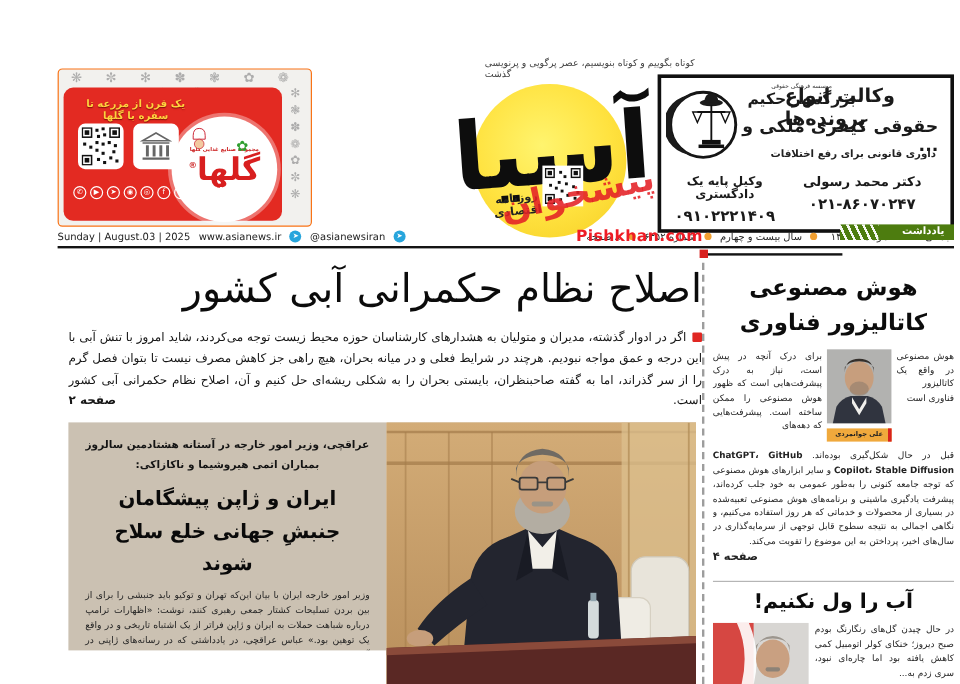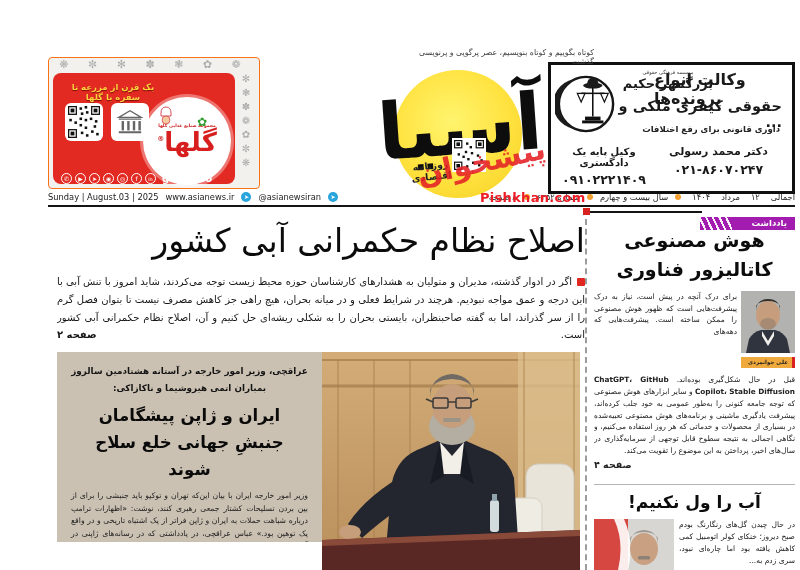--- a/index.html
+++ b/index.html
@@ -18,27 +18,27 @@
   .g-slogan{position:absolute;top:9px;right:68px;width:108px;color:#ffd23e;font-size:8.5px;font-weight:bold;text-align:center;direction:rtl;text-shadow:0 1px 1px #7d0d08}
   .g-circle{position:absolute;right:4px;top:24px;width:88px;height:88px;background:#fff;border-radius:50%;box-shadow:0 0 0 3px rgba(255,255,255,.35);text-align:center;direction:rtl;overflow:hidden}
   .g-sub{margin-top:26px;font-size:4.5px;color:#c22;font-weight:bold}
   .g-brand{font-size:26px;font-weight:bold;color:#d81f1f;line-height:1.1}
   .g-brand::after{content:"®";font-size:7px;vertical-align:super;color:#c22}
   .g-leaf{position:absolute;top:18px;right:24px;color:#2f9e2f;font-size:12px}
   .g-chef{position:absolute;top:8px;left:14px}
   .g-qr,.g-temple{position:absolute;width:38px;height:38px;background:#fff;border-radius:6px;display:flex;align-items:center;justify-content:center}
   .g-qr{left:12px;top:30px}
   .g-temple{left:58px;top:30px}
-  .g-social{position:absolute;left:8px;bottom:0;display:flex;align-items:flex-end;gap:3px;direction:ltr}
+  .g-social{position:absolute;left:8px;bottom:18px;display:flex;align-items:flex-end;gap:3px;direction:ltr}
   .sico{width:11px;height:11px;border:1px solid #fff;border-radius:50%;color:#fff;font-size:6px;line-height:9px;text-align:center;overflow:hidden}
   .i-wa::before{content:"✆"}.i-yt::before{content:"▶"}.i-tg::before{content:"➤"}.i-ap::before{content:"◉"}.i-ig::before{content:"◎"}.i-fb::before{content:"f"}.i-in::before{content:"in";font-size:5px}
   .g-handle{color:#fff;font-weight:bold;font-size:10px;letter-spacing:1px;margin-left:3px}
 
   
-  .tagline{left:404px;top:48px;width:190px;font-size:7.8px;color:#3d3d3d;text-align:right;direction:rtl;z-index:3}
+  .tagline{left:404px;top:48px;width:190px;font-size:7.8px;color:#3d3d3d;text-align:left;direction:rtl;z-index:3}
   .sun{left:394px;top:70px;width:128px;height:128px;border-radius:50%;background:radial-gradient(circle at 45% 40%,#fff46e 0%,#ffe23f 55%,#f5cd22 100%);z-index:1}
   .asia{left:356px;top:56px;width:208px;height:142px;font-size:78px;font-weight:bold;color:#0d0d0d;text-align:center;line-height:142px;transform:rotate(-4deg);z-index:2}
   .paper-type{left:392px;top:160px;width:78px;font-size:9.5px;font-weight:bold;color:#222;transform:rotate(-6deg);direction:rtl;text-align:center;z-index:3}
   .m-qr{left:452px;top:138px;width:34px;height:34px;background:#fff;padding:2px;z-index:3}
   .stamp{left:416px;top:144px;font-size:30px;font-weight:bold;color:rgba(228,32,38,.88);transform:rotate(-12deg);z-index:4;direction:rtl}
   .stamp-url{left:480px;top:190px;font-size:13px;font-weight:bold;color:#ee1c25;letter-spacing:.3px;z-index:4}
 
   
   .law{left:548px;top:62px;width:247px;height:132px;border:3px solid #101010;background:#fff;direction:rtl}
   .law .cal{font-family:"DejaVu Serif","DejaVu Sans",serif}
@@ -73,21 +73,21 @@
   
   .feat-text{left:57px;top:352px;width:265px;height:190px;background:#cbc1b2;padding:11px 14px 8px;direction:rtl;text-align:center;overflow:hidden}
   .feat-kicker{font-size:8.8px;font-weight:bold;line-height:1.95;color:#141414}
   .feat-head{font-size:16.5px;font-weight:bold;line-height:1.62;margin:6px 2px 7px;color:#0a0a0a}
   .feat-body{font-size:7.7px;line-height:1.62;text-align:justify;color:#222}
   .feat-photo{left:322px;top:352px;width:258px;height:218px;overflow:hidden;background:#c7a26f}
 
   
   .tagrow-line{left:590px;top:211px;width:112px;height:2px;background:#141414}
   .tagrow-sq{left:583px;top:208px;width:7px;height:7px;background:#d8221f}
-  .tag{left:700px;top:217px;width:95px;height:13px;background:#a21caf;color:#fff;font-size:8.5px;font-weight:bold;line-height:13px;direction:rtl;text-align:right;padding-right:8px;position:absolute}
+  .tag{left:700px;top:187px;width:95px;height:13px;background:#4d7c0f;color:#fff;font-size:8.5px;font-weight:bold;line-height:13px;direction:rtl;text-align:right;padding-right:8px;position:absolute}
   .tag::after{content:"";position:absolute;left:0;top:0;bottom:0;width:32px;background:repeating-linear-gradient(65deg,rgba(255,255,255,0) 0 4px,rgba(255,255,255,.95) 4px 6px)}
   .vsep{left:585px;top:219px;height:351px;width:0;border-left:2px dashed #9d9d9d}
   .sidebar{left:594px;top:221px;width:201px;height:349px;direction:rtl;overflow:hidden}
   .ai-title{text-align:center;font-size:19px;font-weight:bold;line-height:1.5;color:#0c0c0c;margin-top:5px}
   .ai-flow{display:flex;gap:4px;margin-top:8px;align-items:flex-start}
   .ai-colstart{width:48px;font-size:7.5px;line-height:1.55;text-align:justify;color:#222}
   .ai-photobox{width:54px;flex:0 0 auto}
   .ai-cap{height:11px;background:#f0a93c;font-size:5.5px;font-weight:bold;text-align:center;line-height:11px;position:relative;color:#222}
   .ai-cap::after{content:"";position:absolute;right:0;top:0;width:3px;height:11px;background:#d8221f}
   .ai-colend{flex:1;font-size:7.5px;line-height:1.55;text-align:justify;color:#222}
@@ -335,20 +335,21 @@
   <div class="abs tagrow-sq"></div>
   <div class="tag">یادداشت</div>
   <div class="abs vsep"></div>
 
   <div class="abs sidebar">
     <div class="ai-title">
       <div>هوش مصنوعی</div>
       <div>کاتالیزور فناوری</div>
     </div>
     <div class="ai-flow">
+      <div class="ai-colstart">هوش مصنوعی در واقع یک کاتالیزور فناوری است</div>
       <div class="ai-photobox">
         <svg width="54" height="62" viewBox="0 0 54 62">
           <rect width="54" height="62" fill="#b8b8b6"></rect>
           <rect width="54" height="62" fill="#a7a7a5" opacity=".35"></rect>
           <ellipse cx="27" cy="24" rx="12" ry="14" fill="#c79e7d"></ellipse>
           <path d="M15,20 Q15,8 27,8 Q39,8 39,20 L39,15 Q36,10 27,10 Q18,10 15,15 Z" fill="#35302c"></path>
           <ellipse cx="27" cy="33" rx="8" ry="6" fill="#8a7a6c" opacity=".55"></ellipse>
           <path d="M5,62 L8,48 Q12,41 20,39 L34,39 Q42,41 46,48 L49,62 Z" fill="#30343f"></path>
           <path d="M21,40 L27,50 L33,40 L33,45 L27,55 L21,45 Z" fill="#f0efec"></path>
         </svg>

